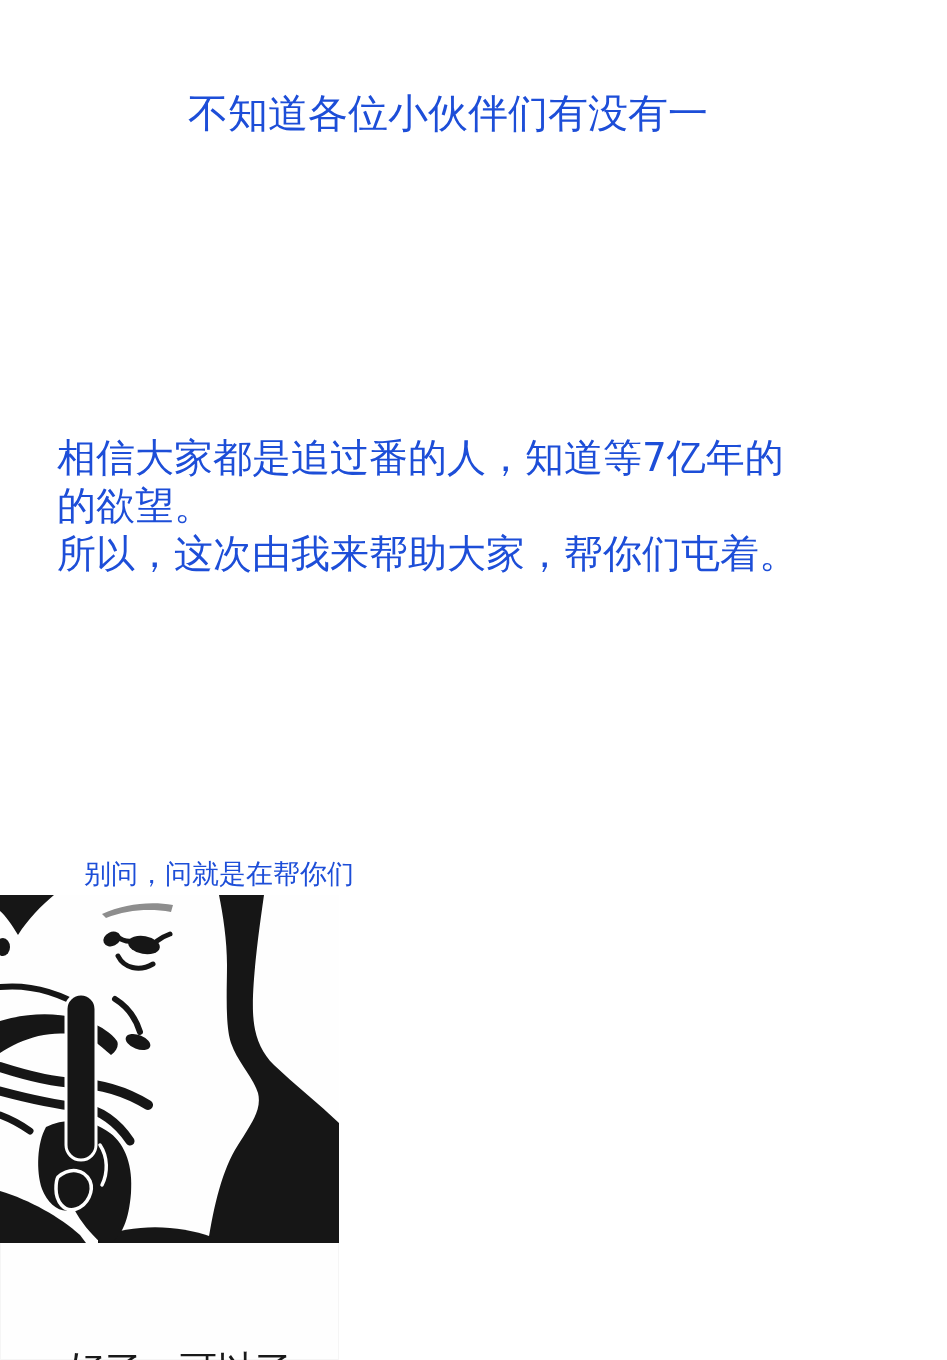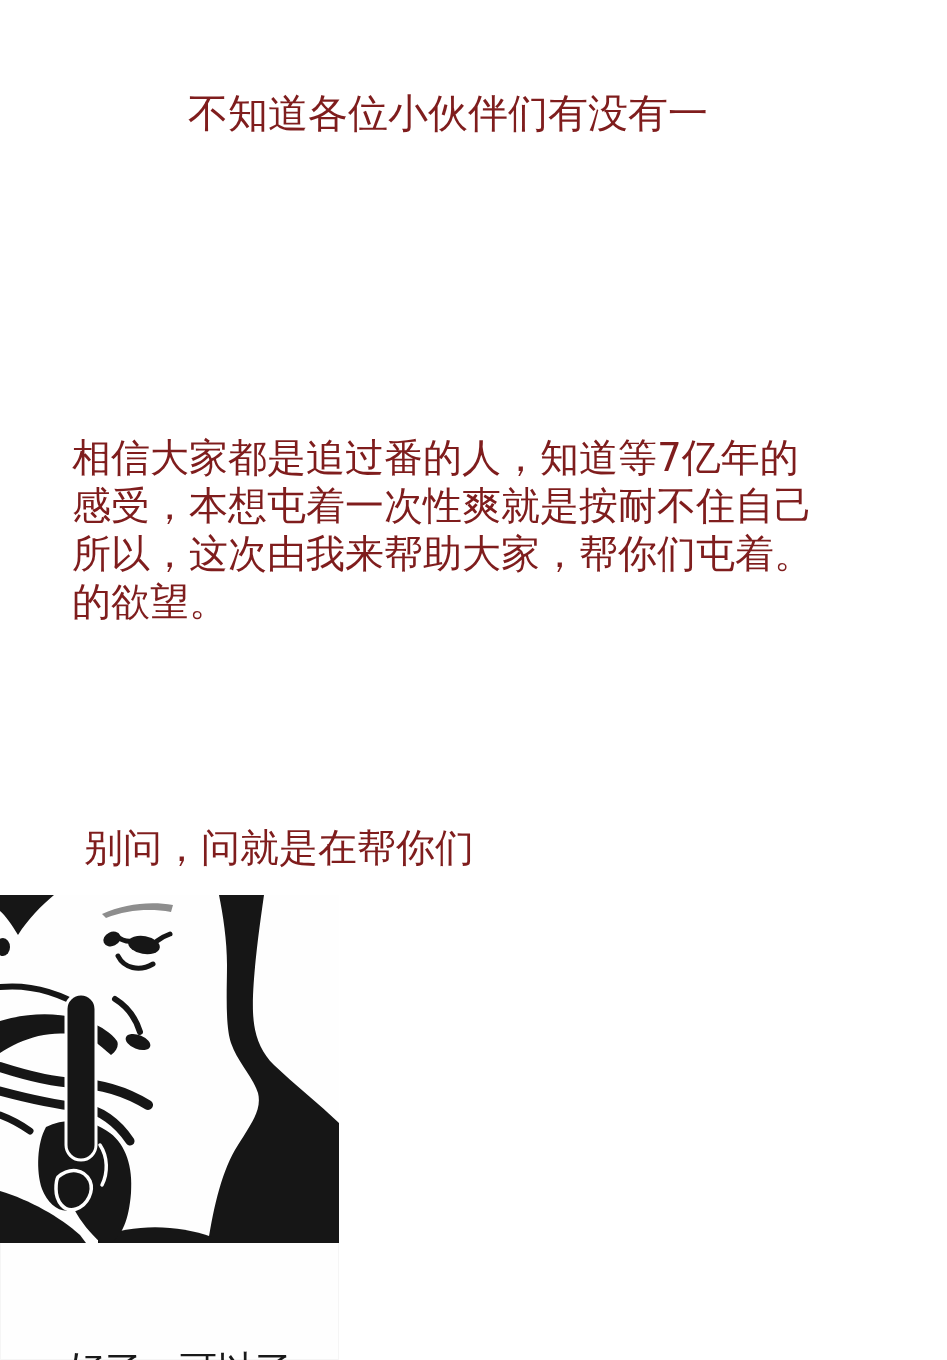--- a/index.html
+++ b/index.html
@@ -6,33 +6,33 @@
   * { margin: 0; padding: 0; box-sizing: border-box; }
   html, body { background: #ffffff; }
   body { font-family: "DejaVu Sans", sans-serif; }
   .page {
     position: relative;
     width: 947px;
     height: 1360px;
     background: #ffffff;
     overflow: hidden;
   }
-  .para { position: absolute; color: #7f1d1d; }
+  .para { position: absolute; color: #1d4ed8; }
   .para .line { white-space: pre; }
   .para1 {
     left: 188px; top: 86px;
     font-size: 40px; line-height: 55px;
   }
   .para2 {
-    left: 72px; top: 434px;
+    left: 57px; top: 434px;
     font-size: 39px; line-height: 48px;
   }
   .para3 {
-    left: 84px; top: 824px;
-    font-size: 39px; line-height: 48px;
+    left: 84px; top: 850px;
+    font-size: 27px; line-height: 48px;
   }
   .meme {
     position: absolute;
     left: 0; top: 895px;
     width: 339px; height: 465px;
     background: #fefefe;
     box-shadow: inset 0 0 0 1px rgba(0,0,0,0.035);
   }
   .meme svg { display: block; width: 339px; height: 348px; }
   .meme-caption {
@@ -51,23 +51,22 @@
 <body>
 
 <div class="page">
 
   <div class="para para1">
     <div class="line">不知道各位小伙伴们有没有一</div>
   </div>
 
   <div class="para para2">
     <div class="line">相信大家都是追过番的人，知道等7亿年的</div>
-    <div class="line">感受，本想屯着一次性爽就是按耐不住自己</div>
+    <div class="line">的欲望。</div>
     <div class="line">所以，这次由我来帮助大家，帮你们屯着。</div>
-    <div class="line">的欲望。</div>
   </div>
 
   <div class="para para3">
     <div class="line">别问，问就是在帮你们</div>
   </div>
 
   <div class="meme">
     <svg viewBox="0 0 339 348" xmlns="http://www.w3.org/2000/svg" aria-hidden="true">
 
       <rect x="0" y="0" width="339" height="348" fill="#fefefe"></rect>

